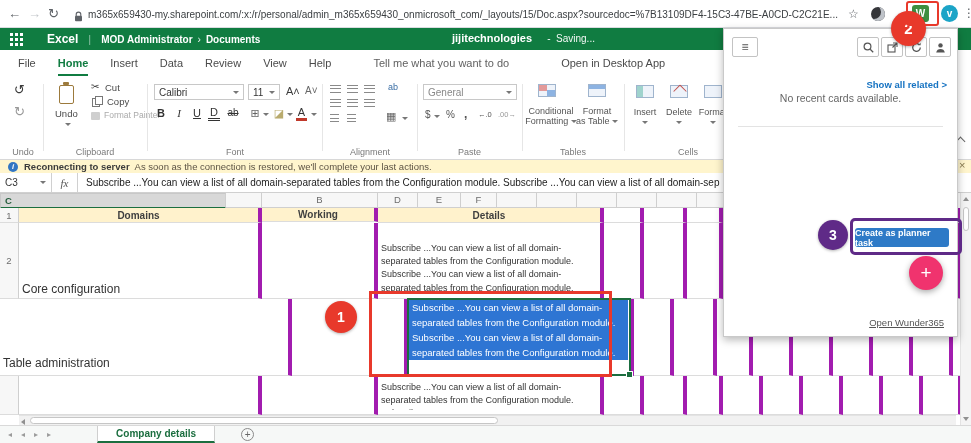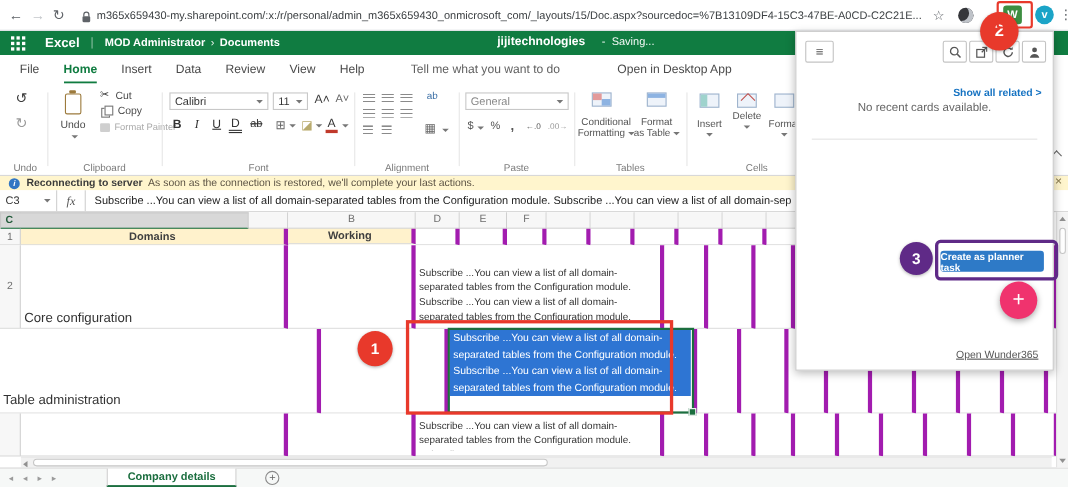--- a/index.html
+++ b/index.html
@@ -15,21 +15,21 @@
   .star{position:absolute;left:848px;top:7px;font-size:12px;color:#5f6368}
   .moon{position:absolute;left:871px;top:7px;width:14px;height:14px;border-radius:50%;background:#35363a;box-shadow:inset -4px -2px 0 0 #bfc3c9}
   .wext{position:absolute;left:912px;top:5px;width:17px;height:17px;border-radius:3px;background:#3d8e41;color:#fff;font-size:10px;font-weight:bold;text-align:center;line-height:17px}
   .avatar{position:absolute;left:941px;top:5px;width:17px;height:17px;border-radius:50%;background:#1ba4c7;color:#fff;font-size:10px;font-weight:bold;text-align:center;line-height:17px}
   .dots{position:absolute;left:963px;top:6px;font-size:12px;color:#5f6368}
 
   
   .ghdr{position:absolute;left:0;top:28px;width:971px;height:22px;background:#107c41;color:#fff;display:flex;align-items:center}
   .waffle{margin-left:10px;display:grid;grid-template-columns:repeat(3,3px);gap:2px}
   .waffle i{width:3px;height:3px;background:#fff}
-  .appname{margin-left:18px;font-size:12px;font-weight:bold}
+  .appname{margin-left:24px;font-size:12px;font-weight:bold}
   .hdrsep{margin:0 10px;opacity:.5;font-size:11px}
   .crumb{font-size:10px;font-weight:600}
   .crumbsep{margin:0 5px;font-size:10px;opacity:.9}
   .docinfo{position:absolute;left:452px;top:4px;font-size:11px;font-weight:600}
   .saving{font-weight:400;font-size:10px;opacity:.95;margin-left:12px}
 
   
   .menubar{position:absolute;left:0;top:50px;width:971px;height:26px;background:#fff;display:flex;align-items:stretch;font-size:11px;color:#4a4a4a}
   .mtab{display:flex;align-items:center;margin-left:22px;cursor:default}
   .mtab:first-child{margin-left:18px}
@@ -269,21 +269,21 @@
       <span class="tbl fat" style="left:64px;top:8px"></span>
       <span class="twolab" style="left:50px;top:30px;width:46px"><span>Format</span><br><span>as Table</span> <span class="cd"></span></span>
       <span class="glabel">Tables</span>
     </div>
     <div class="gdiv" style="left:624px"></div>
 
     <div class="rg" style="left:626px;width:110px">
       <span class="tbl ins" style="left:10px;top:9px"></span>
       <span class="twolab" style="left:0;top:31px;width:38px"><span>Insert</span><br><span class="cd"></span></span>
       <span class="tbl del" style="left:44px;top:9px"></span>
-      <span class="twolab" style="left:34px;top:24px;width:38px"><span>Delete</span><br><span class="cd"></span></span>
+      <span class="twolab" style="left:34px;top:31px;width:38px"><span>Delete</span><br><span class="cd"></span></span>
       <span class="tbl" style="left:78px;top:9px"></span>
       <span class="twolab" style="left:68px;top:31px;width:38px"><span>Format</span><br><span class="cd"></span></span>
       <span class="glabel" style="right:28px;left:auto;width:40px">Cells</span>
     </div>
   </div>
   <span class="collapse"></span>
 
   <div class="notif">
     <span class="info-ic">i</span>
     <b>Reconnecting to server</b>
@@ -314,20 +314,21 @@
       <div class="ch" style="width:40px"></div>
       <div class="ch" style="width:40px"></div>
       <div class="ch" style="width:40px"></div>
       <div class="ch" style="width:39px"></div>
     </div>
 
     <div class="grow" style="top:15px;height:15px">
       <div class="rh">1</div>
       <div class="cell hcell" style="width:243px;height:15px">Domains</div>
       <div class="cell hcell" style="width:116px;height:14px">Working</div>
+      <div class="cell hcell" style="width:226px;height:15px">Details</div>
       <div class="cell" style="width:40px;height:15px"></div>
       <div class="cell" style="width:43px;height:15px"></div>
       <div class="cell" style="width:36px;height:15px"></div>
       <div class="cell" style="width:40px;height:15px"></div>
       <div class="cell" style="width:40px;height:15px"></div>
       <div class="cell" style="width:40px;height:15px"></div>
       <div class="cell" style="width:40px;height:15px"></div>
       <div class="cell" style="width:40px;height:15px"></div>
       <div class="cell" style="width:39px;height:15px"></div>
     </div>

